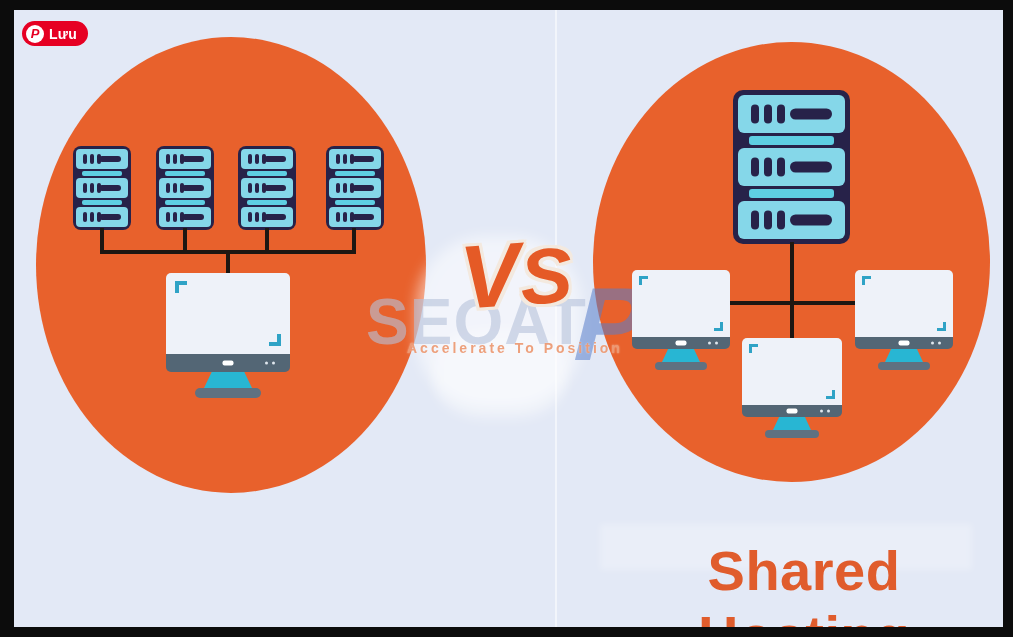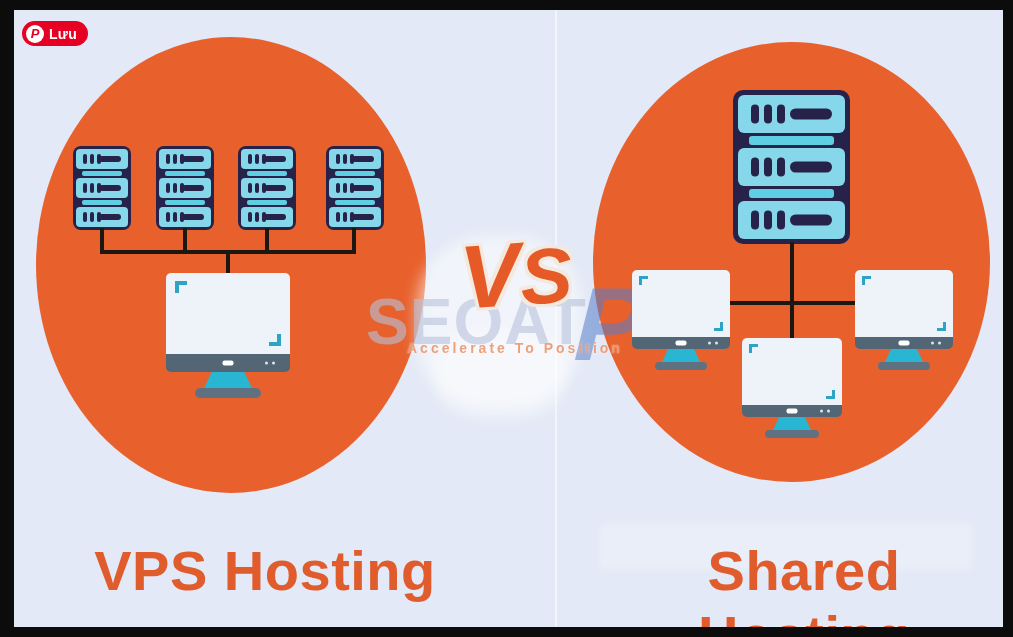--- a/index.html
+++ b/index.html
@@ -332,17 +332,16 @@
           <span class="bdots">
               <span class="bdot"></span>
               <span class="bdot"></span>
             </span>
         </div>
       </div>
       <div class="stand" style="width:38px; height:13px;"></div>
       <div class="base" style="width:54px; height:8px;"></div>
     </div>
 
-    <div class="title left">VPS Hosting</div>
     <div class="title right">Shared Hosting</div>
 
   </div>
 </div>
 
 </body></html>

